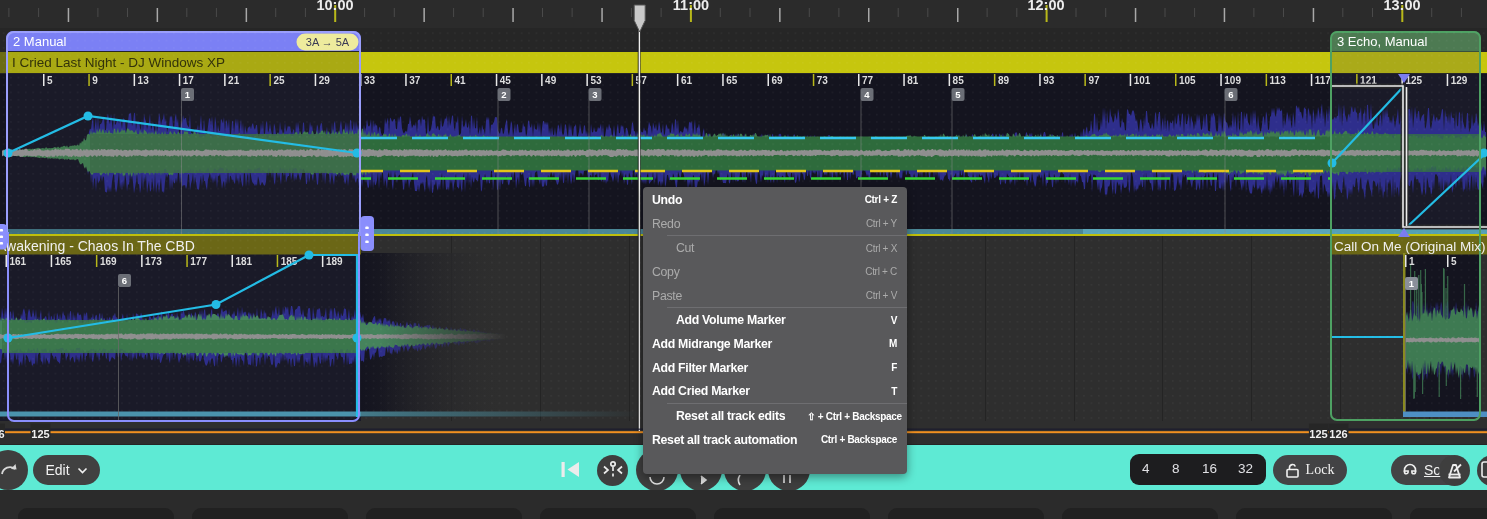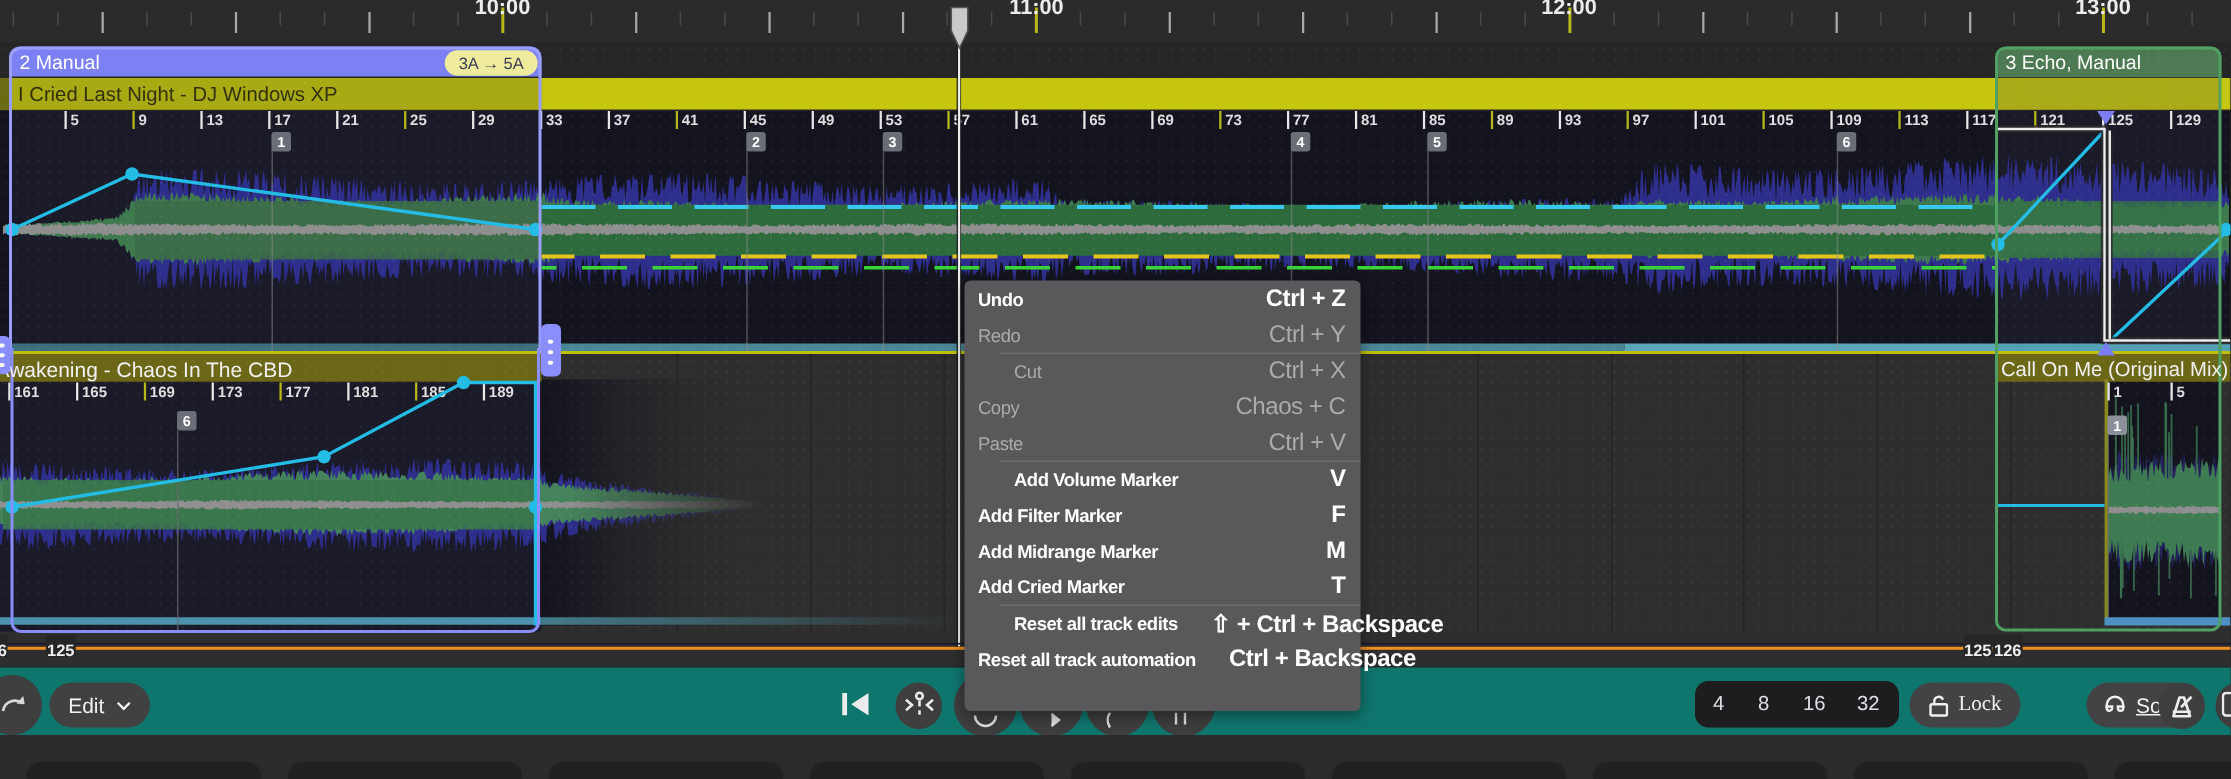--- a/index.html
+++ b/index.html
@@ -1,28 +1,28 @@
 <!DOCTYPE html>
 <html><head><meta charset="utf-8"><style>
 html,body{margin:0;padding:0;width:1487px;height:519px;overflow:hidden;background:#2b2b2b;
   font-family:"Liberation Sans",sans-serif;}
 #stage{position:absolute;left:0;top:0;width:1487px;height:519px;}
-#tbar{position:absolute;left:0;top:444px;width:1487px;height:46px;background:#0f766e;border-top:1px solid #252525;}
+#tbar{position:absolute;left:0;top:444px;width:1487px;height:46px;background:#5eead4;border-top:1px solid #252525;}
 #bstrip{position:absolute;left:0;top:490px;width:1487px;height:29px;background:#2b2b2b;}
 .card{position:absolute;top:18px;width:156px;height:12px;border-radius:9px 9px 0 0;background:#212121;}
 .pill{position:absolute;top:10px;height:30px;border-radius:15px;background:#414141;display:flex;
   align-items:center;justify-content:center;color:#f2f2f2;font-size:14px;gap:7px;}
 .circ{position:absolute;border-radius:50%;background:#3e3e3e;}
 #menu{position:absolute;left:643px;top:187px;width:264px;height:286px;background:#59595b;
   border-radius:4px;box-shadow:0 3px 10px rgba(0,0,0,.4);padding-top:1px;z-index:50;}
 .mi{height:23.7px;display:flex;align-items:center;justify-content:space-between;
   padding:0 10px 0 9px;font-size:12.3px;letter-spacing:-0.3px;color:#fff;font-weight:bold;white-space:nowrap;gap:16px;}
 .mi.off{color:#ababab;font-weight:normal;}
 .mi.sep{border-top:1px solid #6e6e71;margin-left:24px;}
-.sc{font-size:16px;margin-left:6px;}
+.sc{font-size:10px;margin-left:6px;}
 #seg{position:absolute;left:1130px;top:9px;width:136px;height:31px;border-radius:9px;background:#1d1d1f;}
 #seg span{position:absolute;top:7px;font-size:13.5px;color:#e0e0e4;}
 svg{display:block;}
 </style></head>
 <body>
 <svg id="stage" width="1487" height="519">
     <rect x="0" y="0" width="1487" height="28" fill="#2b2b2b"></rect>
     <rect x="0" y="28" width="1487" height="208" fill="#262626"></rect>
     <rect x="0" y="236" width="1487" height="195" fill="#2e2e2e"></rect>
     <rect x="0" y="421" width="1487" height="23" fill="#2e2e2e"></rect>
@@ -420,37 +420,37 @@
     <div class="mi off">
       <span>Redo</span>
       <span class="sc">Ctrl + Y</span>
     </div>
     <div class="mi off sep">
       <span>Cut</span>
       <span class="sc">Ctrl + X</span>
     </div>
     <div class="mi off">
       <span>Copy</span>
-      <span class="sc">Chaos + C</span>
+      <span class="sc">Ctrl + C</span>
     </div>
     <div class="mi off">
       <span>Paste</span>
       <span class="sc">Ctrl + V</span>
     </div>
     <div class="mi on sep">
       <span>Add Volume Marker</span>
       <span class="sc">V</span>
     </div>
     <div class="mi on">
+      <span>Add Midrange Marker</span>
+      <span class="sc">M</span>
+    </div>
+    <div class="mi on">
       <span>Add Filter Marker</span>
       <span class="sc">F</span>
-    </div>
-    <div class="mi on">
-      <span>Add Midrange Marker</span>
-      <span class="sc">M</span>
     </div>
     <div class="mi on">
       <span>Add Cried Marker</span>
       <span class="sc">T</span>
     </div>
     <div class="mi on sep">
       <span>Reset all track edits</span>
       <span class="sc">⇧ + Ctrl + Backspace</span>
     </div>
     <div class="mi on">

